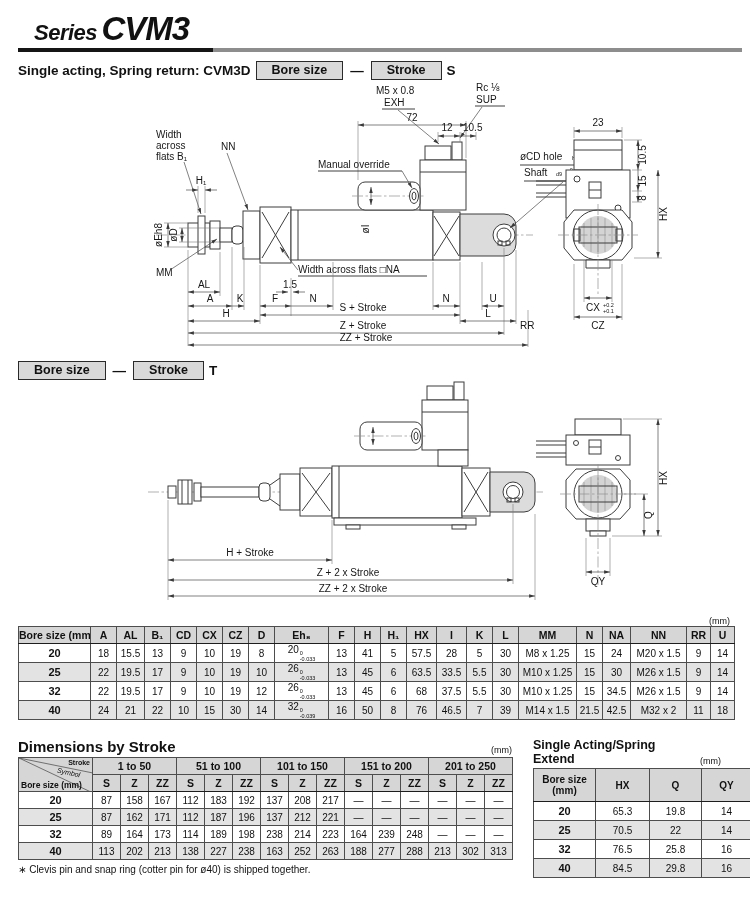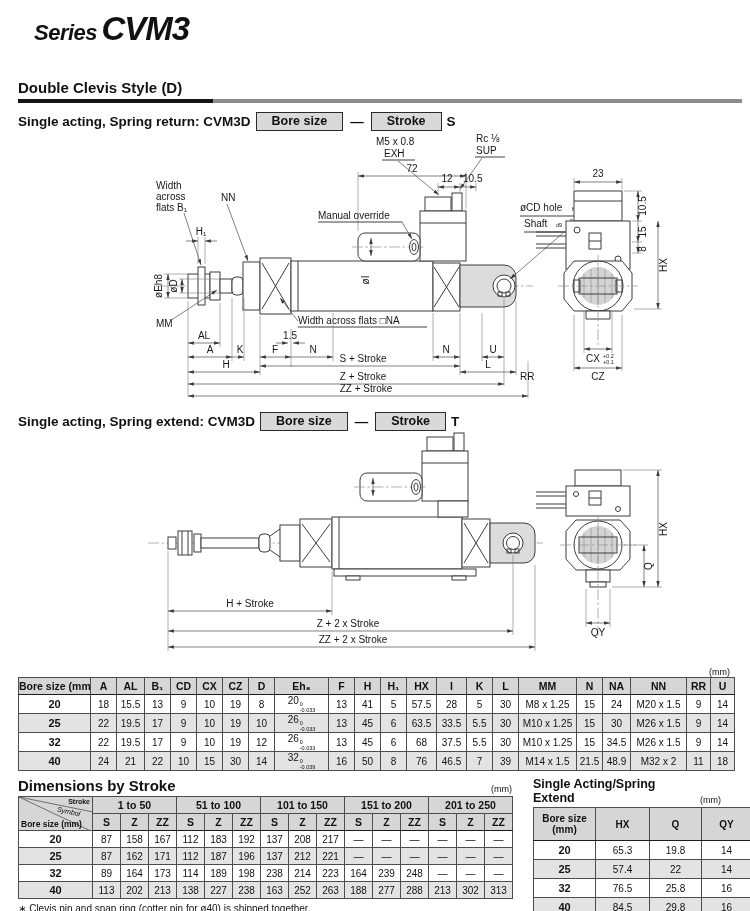--- a/index.html
+++ b/index.html
@@ -35,21 +35,21 @@
   table{border-collapse:collapse;table-layout:fixed;}
   .dim-table{border:1.6px solid #1d1d1d;font-size:10px;}
   .dim-table th,.dim-table td{border:1px solid #4d4d4d;text-align:center;padding:0;height:16px;overflow:hidden;white-space:nowrap;}
   .dim-table thead th{background:#d6d6d6;font-weight:bold;font-size:10.5px;}
   .dim-table thead tr:last-child th{border-bottom:1.4px solid #1d1d1d;}
   .dim-table tbody tr:nth-child(even){background:#e3e3e3;}
   .dim-table tbody th{font-weight:bold;font-size:11px;}
   .tolstack{display:inline-flex;flex-direction:column;font-size:5.5px;line-height:1.1;vertical-align:-2px;margin-left:1px;text-align:left;}
   .unit-line{width:712px;text-align:right;font-size:9px;margin-top:4px;line-height:10px;}
   .bottom-row{display:flex;align-items:flex-start;margin-top:6px;}
-  .block-title-row{display:flex;justify-content:space-between;align-items:flex-end;margin-bottom:2px;}
+  .block-title-row{display:flex;justify-content:space-between;align-items:flex-end;margin-bottom:2px;margin-top:12px;}
   .stroke-block{width:494px;}
   .stroke-title{font-size:15px;font-weight:bold;}
   .sa-block{width:188px;margin-left:21px;}
   .sa-title{font-size:12.5px;font-weight:bold;}
   .unit{font-size:9px;font-weight:normal;}
   .sa-table thead th{height:32px;white-space:normal;font-size:10px;line-height:1.1;}
   .sa-table td,.sa-table tbody th{height:18px;}
   .corner{position:relative;padding:0;background:#d6d6d6;}
   .corner svg{position:absolute;inset:0;}
   .corner .c-top{position:absolute;top:1px;right:2px;font-size:7px;font-weight:bold;}
@@ -60,21 +60,20 @@
 </head>
 <body>
 
 <div class="content">
 
   <div class="series-line">
     <span class="series-prefix">Series</span>
     <span class="series-name">CVM3</span>
   </div>
 
-  <div class="section-head">Double Clevis Style (D)</div>
   <div class="rule"></div>
 
   <div class="model-line">
     <span>Single acting, Spring return: CVM3D</span>
     <span class="mbox">Bore size</span>
     <span class="mdash">—</span>
     <span class="mbox">Stroke</span>
     <span>S</span>
   </div>
 
@@ -277,21 +276,20 @@
       <text class="ds" x="585" y="227">+0.2</text>
       <text class="ds" x="585" y="233">+0.1</text>
       <line class="ext" x1="556" y1="184" x2="556" y2="240"></line>
         <line class="ext" x1="604" y1="184" x2="604" y2="240"></line>
       <line class="dim" x1="556" y1="237" x2="604" y2="237" marker-start="url(#as1)" marker-end="url(#ae1)"></line>
       <text class="dt" x="580" y="249" text-anchor="middle">CZ</text>
     </g>
   </svg>
 
   <div class="model-line">
-    <span>Single acting, Spring extend: CVM3D</span>
     <span class="mbox">Bore size</span>
     <span class="mdash">—</span>
     <span class="mbox">Stroke</span>
     <span>T</span>
   </div>
 
   <svg width="750" height="232" viewBox="0 0 750 232">
     <defs>
       <marker id="ae2" markerWidth="9" markerHeight="7" refX="8.4" refY="3" orient="auto">
           <path d="M0,.5 L8.4,3 L0,5.5 z" fill="#3a3a3a"></path>
@@ -541,21 +539,21 @@
             </span></td>
           <td>16</td>
           <td>50</td>
           <td>8</td>
           <td>76</td>
           <td>46.5</td>
           <td>7</td>
           <td>39</td>
           <td>M14 x 1.5</td>
           <td>21.5</td>
-          <td>48.9</td>
+          <td>42.5</td>
           <td>M32 x 2</td>
           <td>11</td>
           <td>18</td>
         </tr>
       </tbody>
   </table>
 
   <div class="bottom-row">
 
     <div class="stroke-block">
@@ -717,21 +715,21 @@
         </thead>
         <tbody>
             <tr>
               <th>20</th>
               <td>65.3</td>
               <td>19.8</td>
               <td>14</td>
             </tr>
             <tr>
               <th>25</th>
-              <td>57.4</td>
+              <td>70.5</td>
               <td>22</td>
               <td>14</td>
             </tr>
             <tr>
               <th>32</th>
               <td>76.5</td>
               <td>25.8</td>
               <td>16</td>
             </tr>
             <tr>

